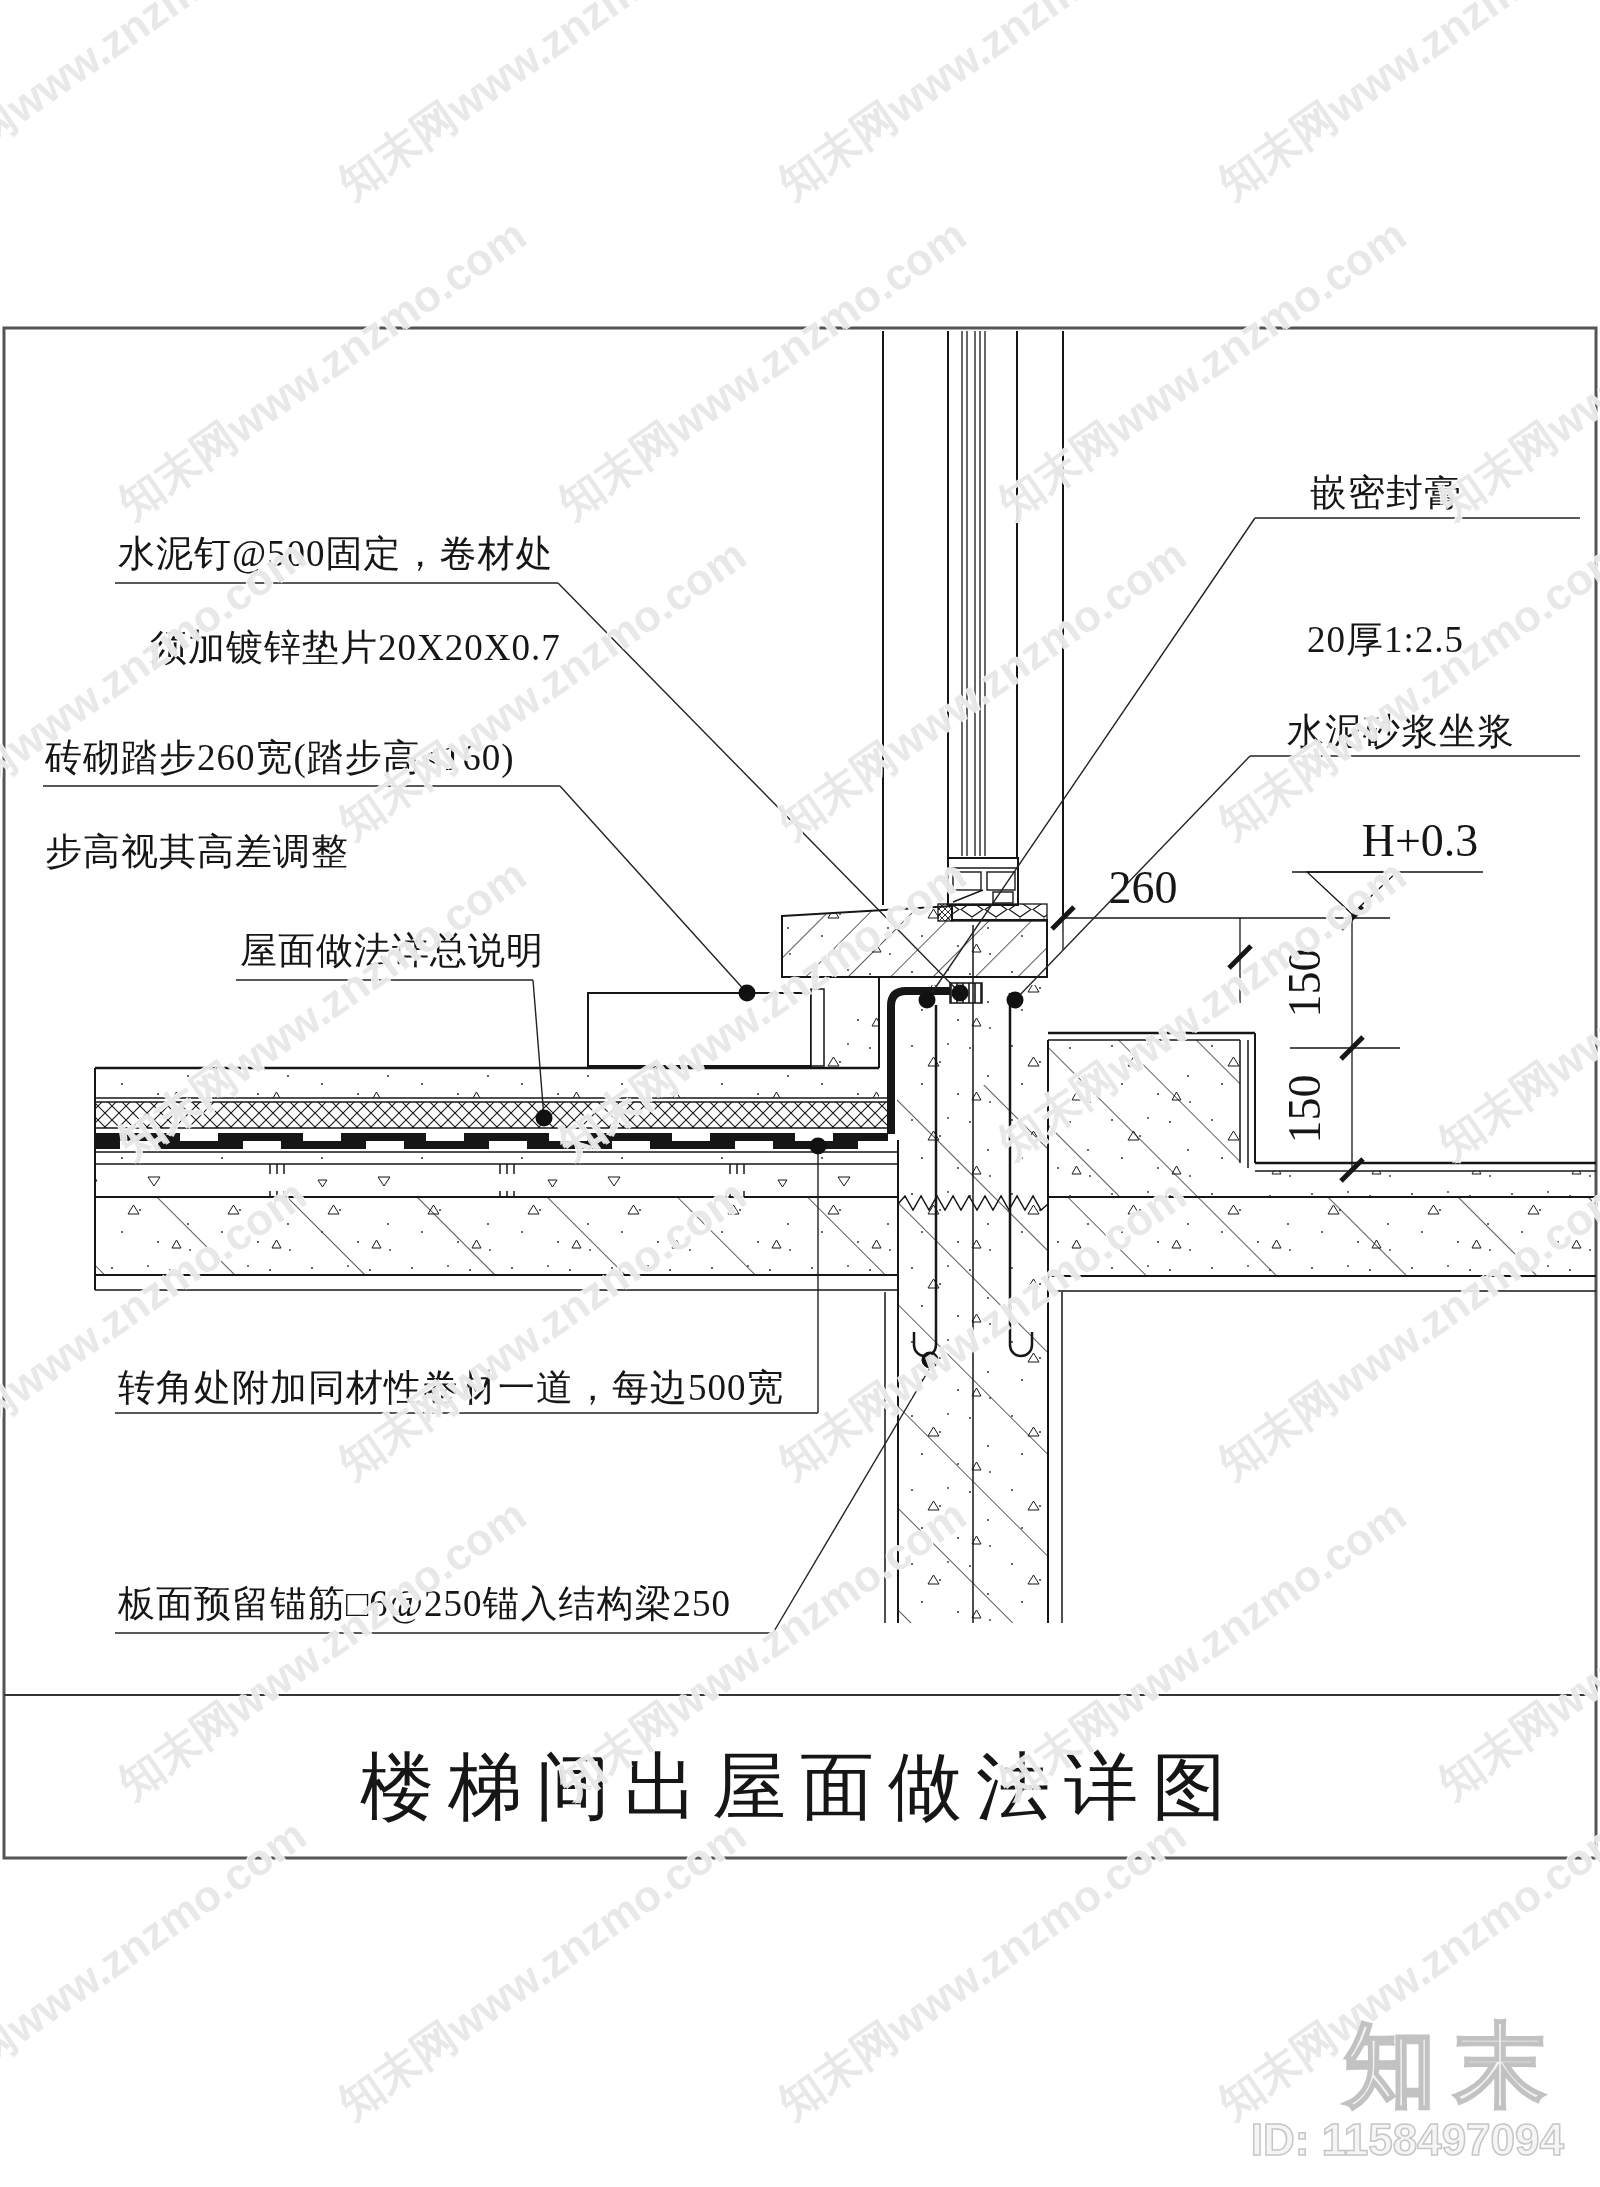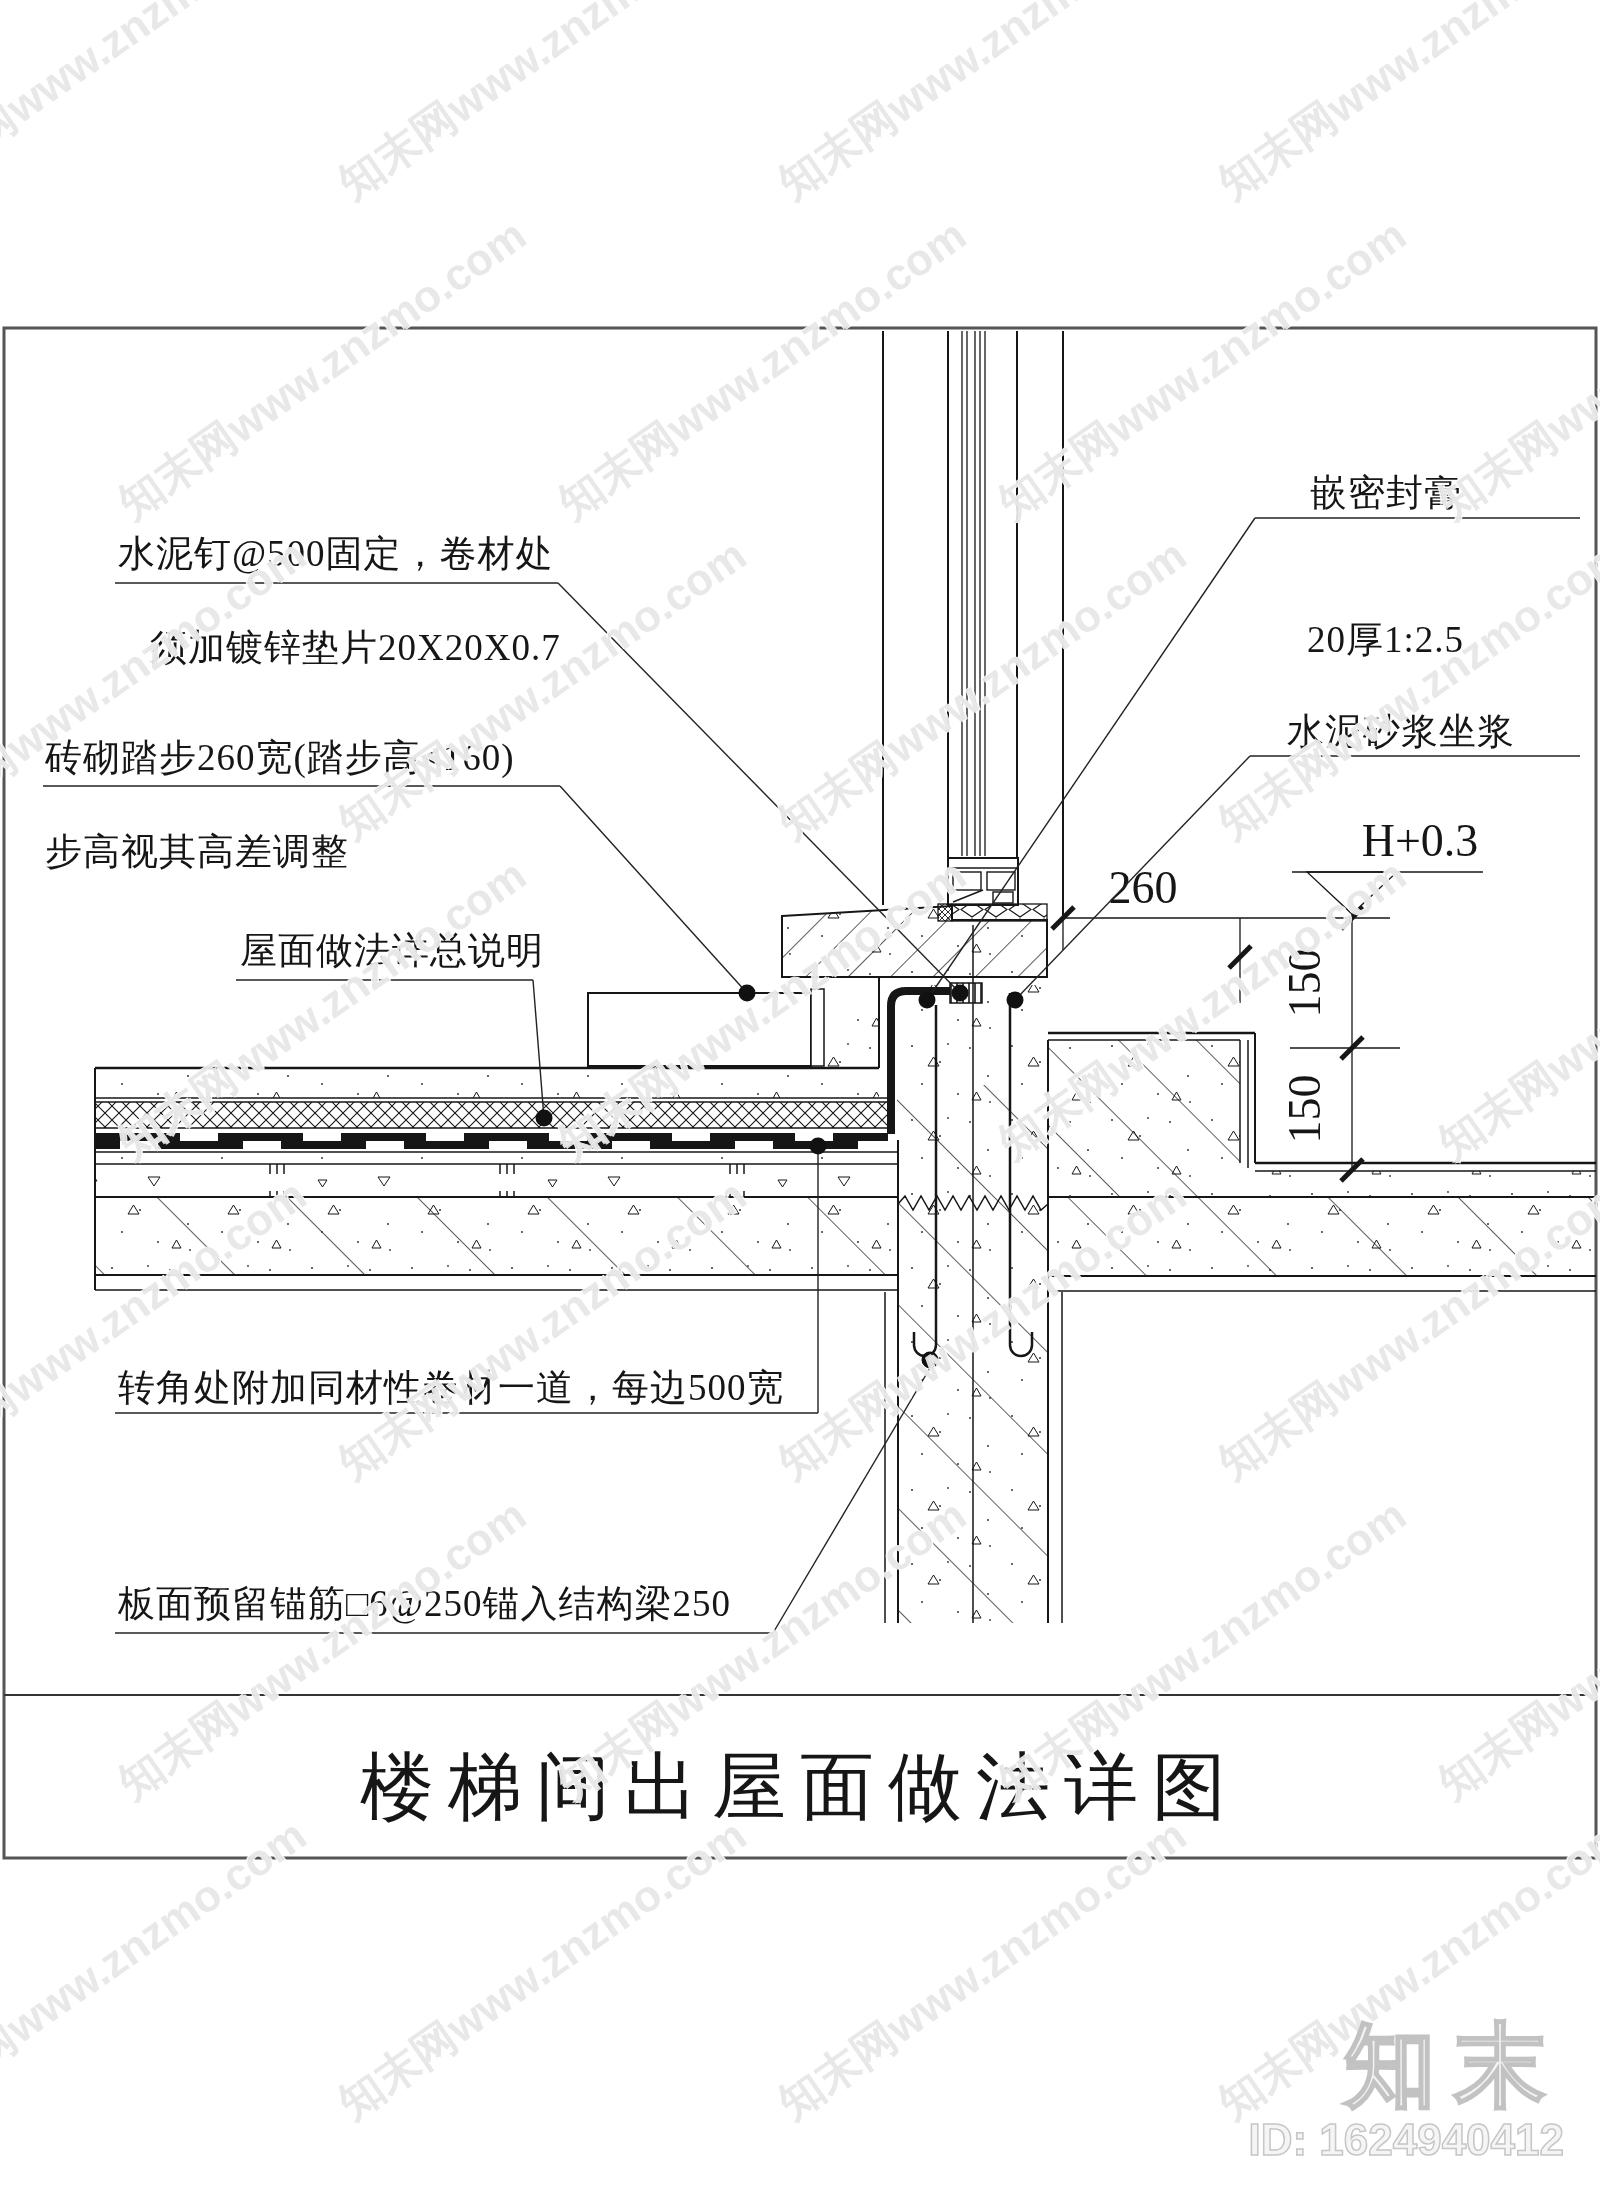--- a/index.html
+++ b/index.html
@@ -265,16 +265,16 @@
       <span class="wm" style="left: 960px; top: 1620px;">知末网www.znzmo.com</span>
       <span class="wm" style="left: 1400px; top: 1620px;">知末网www.znzmo.com</span>
       <span class="wm" style="left: -140px; top: 1940px;">知末网www.znzmo.com</span>
       <span class="wm" style="left: 300px; top: 1940px;">知末网www.znzmo.com</span>
       <span class="wm" style="left: 740px; top: 1940px;">知末网www.znzmo.com</span>
       <span class="wm" style="left: 1180px; top: 1940px;">知末网www.znzmo.com</span>
     </div>
 
 <div id="corner-logo">
   <div class="logo-zh">知末</div>
-  <div class="logo-id">ID: 1624940412</div>
+  <div class="logo-id">ID: 1158497094</div>
 </div>
 
 </div>
 
 </body></html>

